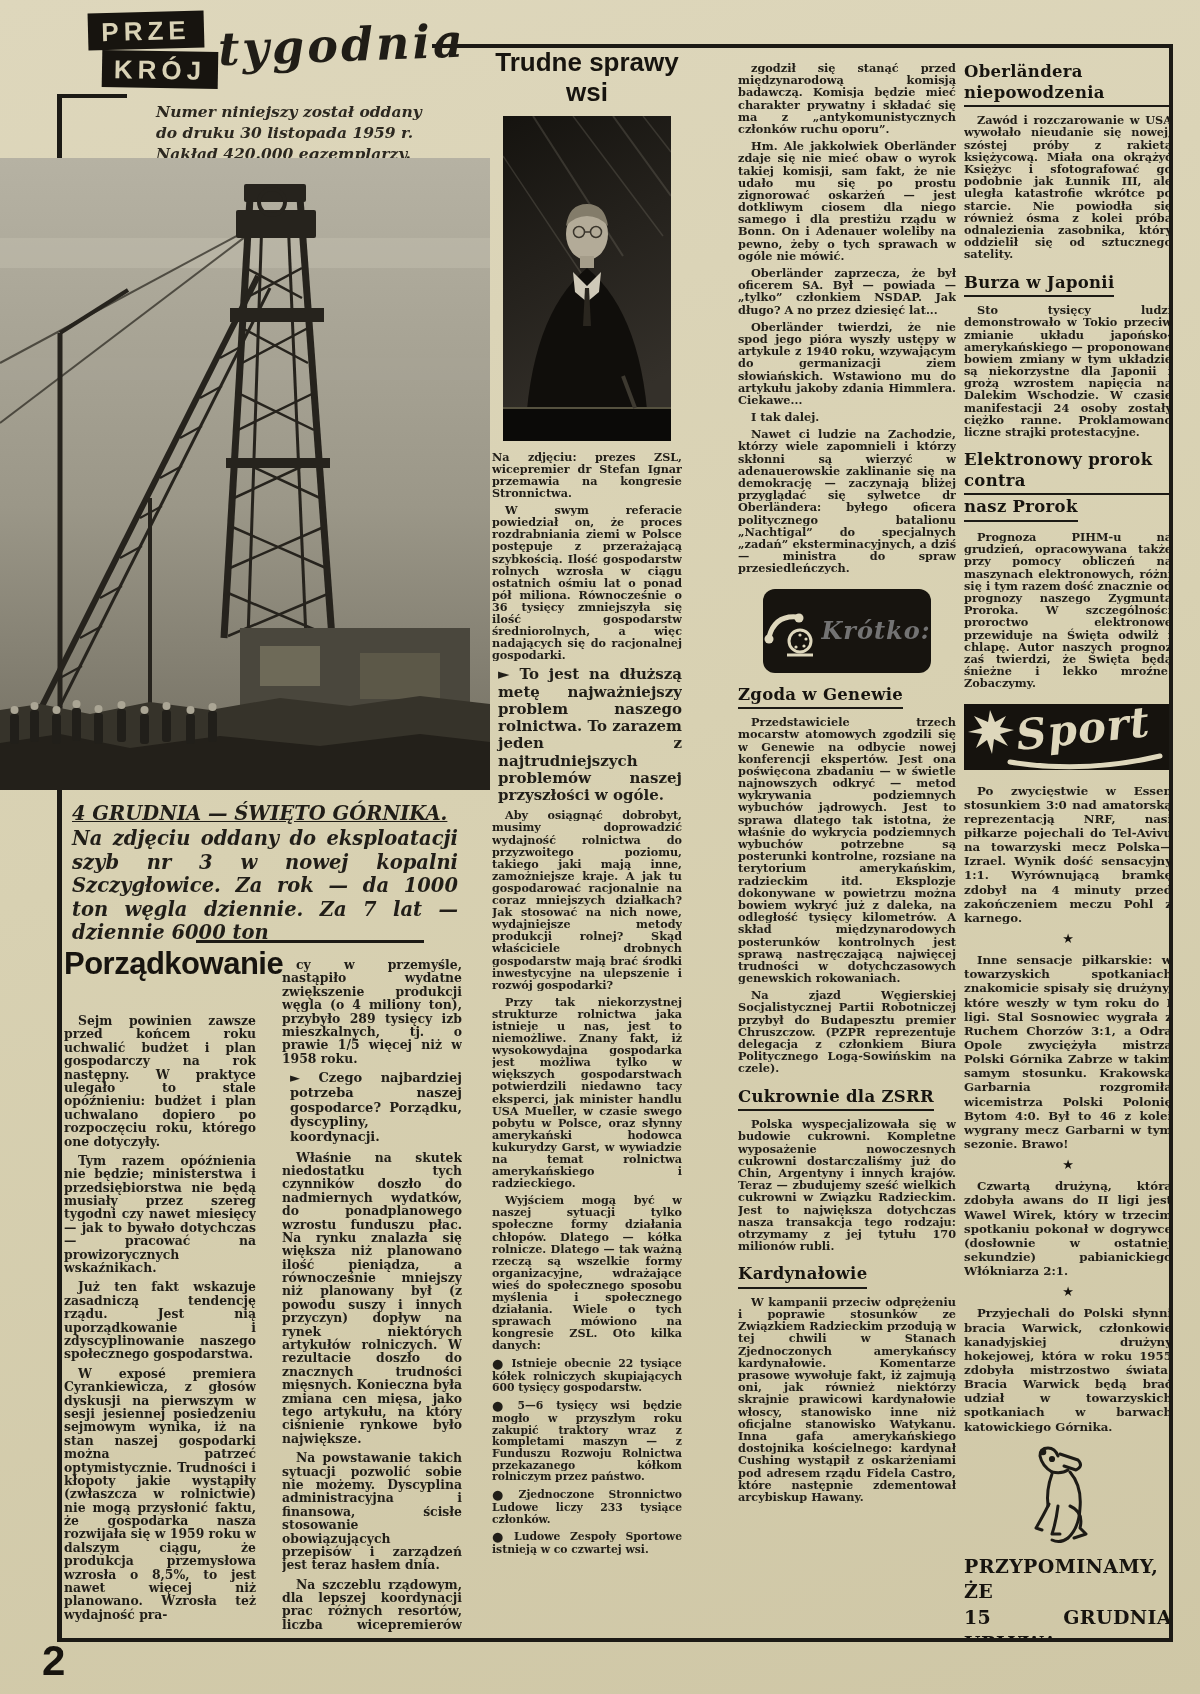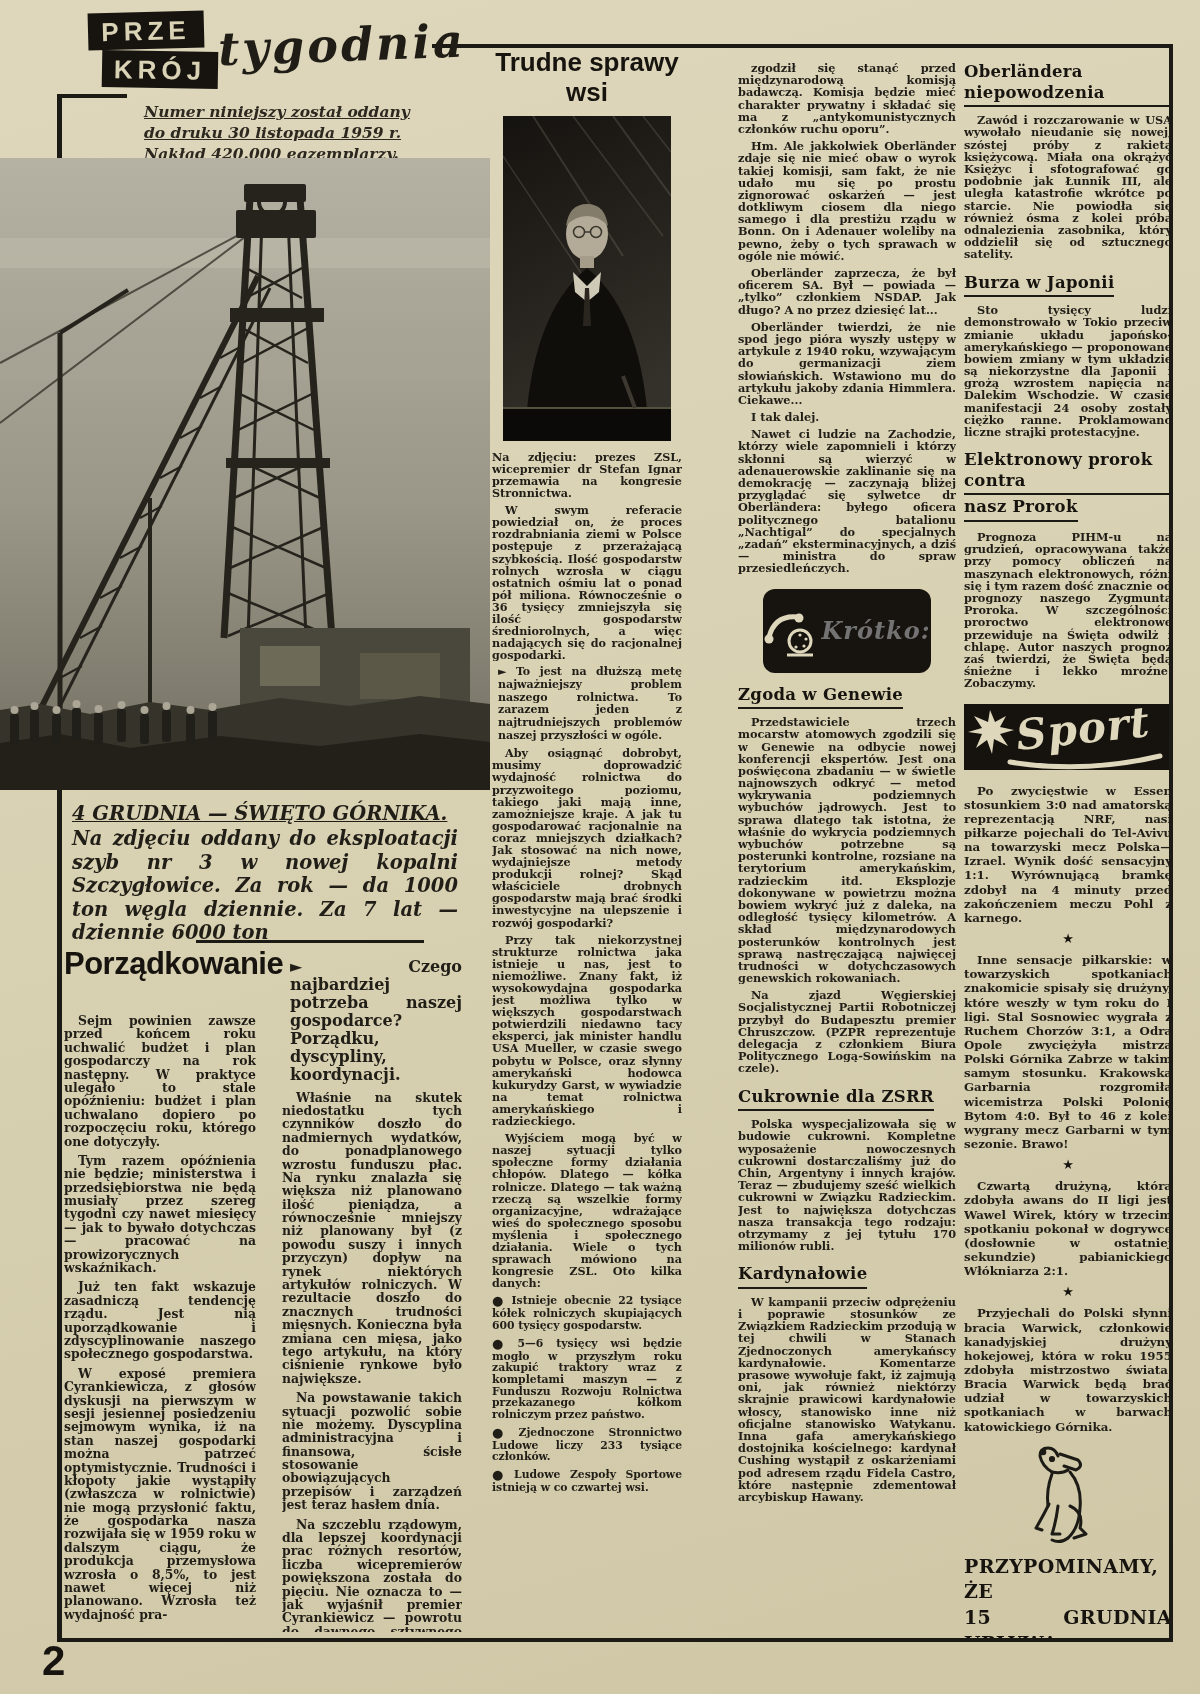--- a/index.html
+++ b/index.html
@@ -16,45 +16,45 @@
     letter-spacing:5px;padding:6px 10px 5px;width:96px;text-align:center;
   }
   .logo-box.b1{transform:rotate(-1.5deg);}
   .logo-box.b2{transform:translate(14px,2px) rotate(1deg);}
   .script-word{
     position:absolute;left:218px;top:22px;z-index:2;
     font:italic 700 46px/1 "DejaVu Serif",serif;letter-spacing:3px;color:#201d17;
     transform:rotate(-2deg);
   }
   .imprint{
-    position:absolute;left:144px;top:102px;width:320px;
-    font:italic 700 15.5px/1.35 "DejaVu Serif",serif;color:#2c2820;text-decoration:underline;
+    position:absolute;left:156px;top:102px;width:320px;
+    font:italic 700 15.5px/1.35 "DejaVu Serif",serif;color:#2c2820;
   }
   
   .lead-photo{position:absolute;left:0;top:158px;width:490px;height:632px;z-index:2;}
   .lead-caption{position:absolute;left:72px;top:802px;width:386px;z-index:2;}
   .cap-title{font:italic 700 19.5px/1.2 "DejaVu Serif",serif;text-align:left;text-decoration:underline;}
   .cap-body{font:italic 700 19.5px/1.2 "DejaVu Serif",serif;text-align:justify;margin-top:2px;}
   .divider{position:absolute;left:196px;top:940px;width:228px;height:3px;background:#1c1a15;}
   
   .porz-title{
     position:absolute;left:64px;top:948px;margin:0;
     font:700 31px/1 "Liberation Sans",sans-serif;color:#17140f;letter-spacing:-0.5px;
   }
   .colA1{position:absolute;left:64px;top:1014px;width:192px;height:618px;overflow:hidden;}
   .colA2{position:absolute;left:282px;top:958px;width:180px;height:674px;overflow:hidden;}
   .main-body p{margin:0 0 6px;font:700 12.4px/1.08 "DejaVu Serif",serif;text-align:justify;text-indent:14px;}
-  .main-body p.arrow{font-size:16px;line-height:1.13;text-indent:0;padding-left:8px;}
+  .main-body p.arrow{font-size:13px;line-height:1.13;text-indent:0;padding-left:8px;}
   
   .colB{position:absolute;left:492px;top:48px;width:190px;height:1588px;overflow:hidden;z-index:2;}
   .sec-title{font:700 26px/1.15 "Liberation Sans",sans-serif;color:#17140f;text-align:center;margin:0 0 6px;}
   .speaker-photo{display:block;margin:8px auto 10px;}
   .small-body p{margin:0 0 5px;font:700 11.2px/1.08 "DejaVu Serif",serif;text-align:justify;text-indent:13px;}
   .small-body p.no-indent{text-indent:0;}
-  .small-body p.arrow{font-size:11px;line-height:1.15;text-indent:0;padding-left:6px;}
+  .small-body p.arrow{font-size:15px;line-height:1.15;text-indent:0;padding-left:6px;}
   .small-body p.bullet{font-size:10.8px;text-indent:0;}
   .dot{font-size:13px;margin-right:5px;vertical-align:-1px;}
   .oberl-title{margin:18px 0 12px;}
   
   .colC{position:absolute;left:738px;top:62px;width:218px;height:1572px;overflow:hidden;}
   .colC p,.colD p.body{margin:0 0 5px;font:700 11.3px/1.08 "DejaVu Serif",serif;text-align:justify;text-indent:13px;}
   .side-head{margin:12px 0 7px;font:700 16.5px/1.25 "DejaVu Serif",serif;color:#17140f;letter-spacing:0.3px;}
   .side-head span{display:inline-block;border-bottom:2.5px solid #1c1a15;padding-bottom:2px;}
   .krotko-box{
     width:168px;height:84px;background:#17140f;border-radius:12px;margin:14px auto 10px;
@@ -178,20 +178,21 @@
   <div class="divider"></div>
 
   <h1 class="porz-title">Porządkowanie</h1>
   <div class="colA1 main-body">
     <p>Sejm powinien zawsze przed końcem roku uchwalić budżet i plan gospodarczy na rok następny. W praktyce ulegało to stale opóźnieniu: budżet i plan uchwalano dopiero po rozpoczęciu roku, którego one dotyczyły.</p>
     <p>Tym razem opóźnienia nie będzie; ministerstwa i przedsiębiorstwa nie będą musiały przez szereg tygodni czy nawet miesięcy — jak to bywało dotychczas — pracować na prowizorycznych wskaźnikach.</p>
     <p>Już ten fakt wskazuje zasadniczą tendencję rządu. Jest nią uporządkowanie i zdyscyplinowanie naszego społecznego gospodarstwa.</p>
     <p>W exposé premiera Cyrankiewicza, z głosów dyskusji na pierwszym w sesji jesiennej posiedzeniu sejmowym wynika, iż na stan naszej gospodarki można patrzeć optymistycznie. Trudności i kłopoty jakie wystąpiły (zwłaszcza w rolnictwie) nie mogą przysłonić faktu, że gospodarka nasza rozwijała się w 1959 roku w dalszym ciągu, że produkcja przemysłowa wzrosła o 8,5%, to jest nawet więcej niż planowano. Wzrosła też wydajność pra-</p>
   </div>
   <div class="colA2 main-body">
+    <p>cy w przemyśle, nastąpiło wydatne zwiększenie produkcji węgla (o 4 miliony ton), przybyło 289 tysięcy izb mieszkalnych, tj. o prawie 1/5 więcej niż w 1958 roku.</p>
     <p class="arrow">► Czego najbardziej potrzeba naszej gospodarce? Porządku, dyscypliny, koordynacji.</p>
     <p>Właśnie na skutek niedostatku tych czynników doszło do nadmiernych wydatków, do ponadplanowego wzrostu funduszu płac. Na rynku znalazła się większa niż planowano ilość pieniądza, a równocześnie mniejszy niż planowany był (z powodu suszy i innych przyczyn) dopływ na rynek niektórych artykułów rolniczych. W rezultacie doszło do znacznych trudności mięsnych. Konieczna była zmiana cen mięsa, jako tego artykułu, na który ciśnienie rynkowe było największe.</p>
     <p>Na powstawanie takich sytuacji pozwolić sobie nie możemy. Dyscyplina administracyjna i finansowa, ścisłe stosowanie obowiązujących przepisów i zarządzeń jest teraz hasłem dnia.</p>
     <p>Na szczeblu rządowym, dla lepszej koordynacji prac różnych resortów, liczba wicepremierów powiększona została do pięciu. Nie oznacza to — jak wyjaśnił premier Cyrankiewicz — powrotu do dawnego sztywnego systemu „wicepremierów resortowych”, z kórych każdy miał parę podległych sobie ministerstw. Chodzi o to, że szereg podstawowych problemów dotyczących całości naszej gospodarki wymaga studiów i koordynacji na szczeblu międzyresortowym.</p>
   </div>
 
   <div class="colB small-body">
     <h2 class="sec-title">
       <span style="display:block">Trudne sprawy</span>
       <span style="display:block">wsi</span>

